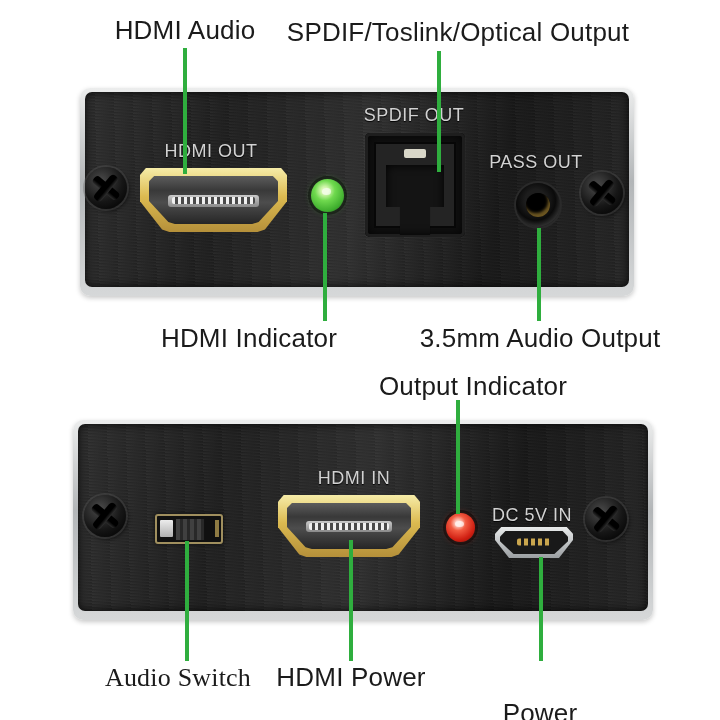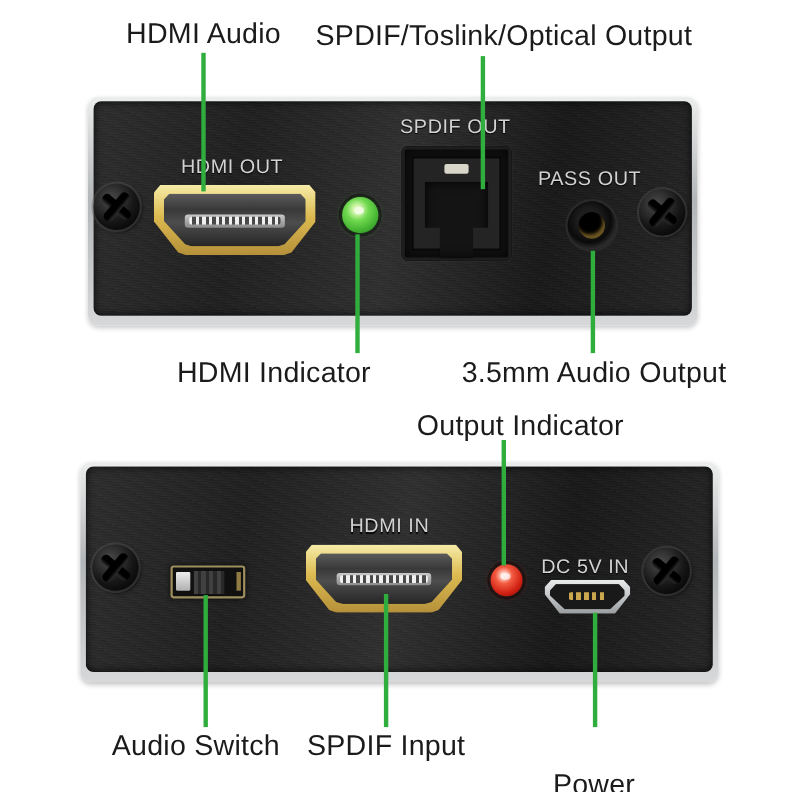--- a/index.html
+++ b/index.html
@@ -228,22 +228,22 @@
     <div class="panel-text" style="left:459px; top:75px;margin-top:11px;">DC 5V IN</div>
     <div class="musb" style="left:422px; top:107px; width:78px; height:31px;">
       <div class="musb-outer"></div>
       <div class="musb-inner"></div>
       <div class="musb-pins"></div>
     </div>
 
     <div class="screw" style="left:512px; top:78px;"></div>
   </div>
 
-  <div class="ann-label" style="left:178px; top:664px;">Audio Switch</div>
-  <div class="ann-label" style="left:351px; top:664px;">SPDIF Input</div>
+  <div class="ann-label" style="left:178px; top:664px;font-family:Liberation Serif, serif;">Audio Switch</div>
+  <div class="ann-label" style="left:351px; top:664px;">HDMI Power</div>
   <div class="ann-label" style="left:540px; top:700px;">Power</div>
 
   <div class="leader" style="left:185px; top:48px;  height:126px;"></div>
   <div class="leader" style="left:439px; top:51px;  height:121px;"></div>
   <div class="leader" style="left:325px; top:213px; height:108px;"></div>
   <div class="leader" style="left:539px; top:228px; height:93px;"></div>
   <div class="leader" style="left:458px; top:400px; height:114px;"></div>
   <div class="leader" style="left:187px; top:541px; height:120px;"></div>
   <div class="leader" style="left:351px; top:540px; height:121px;"></div>
   <div class="leader" style="left:541px; top:557px; height:104px;"></div>

